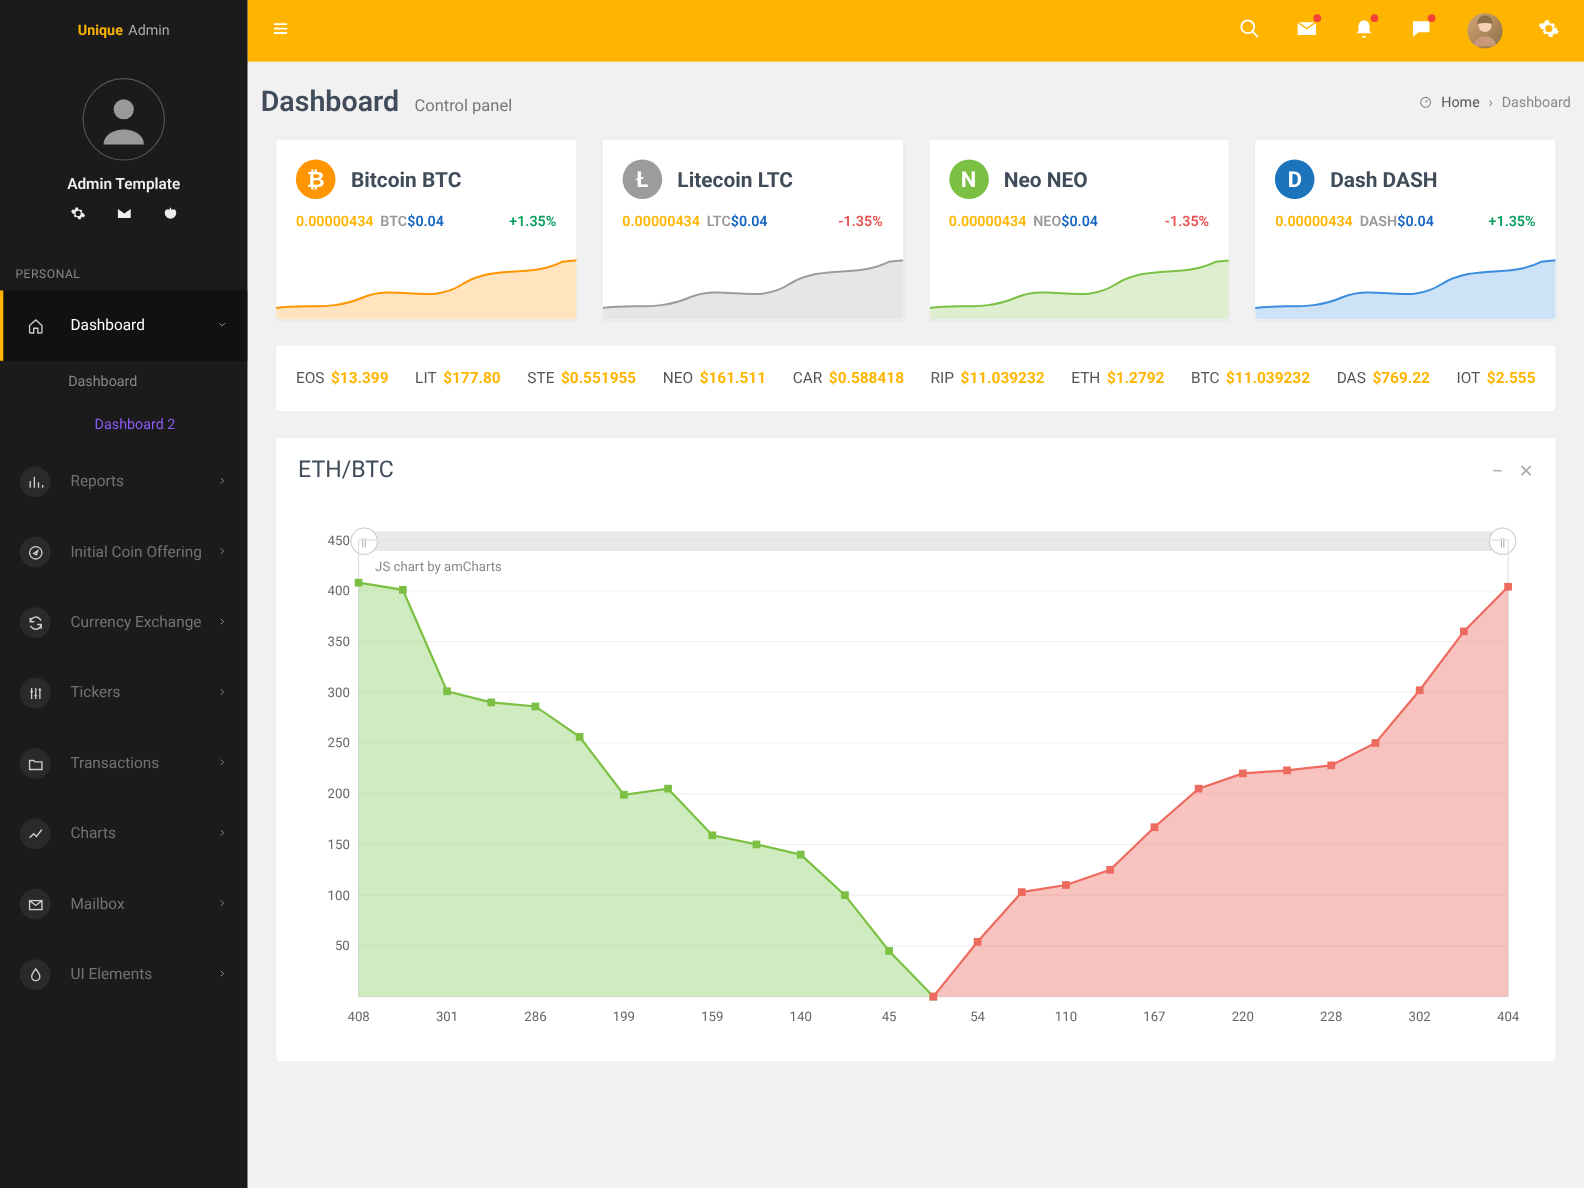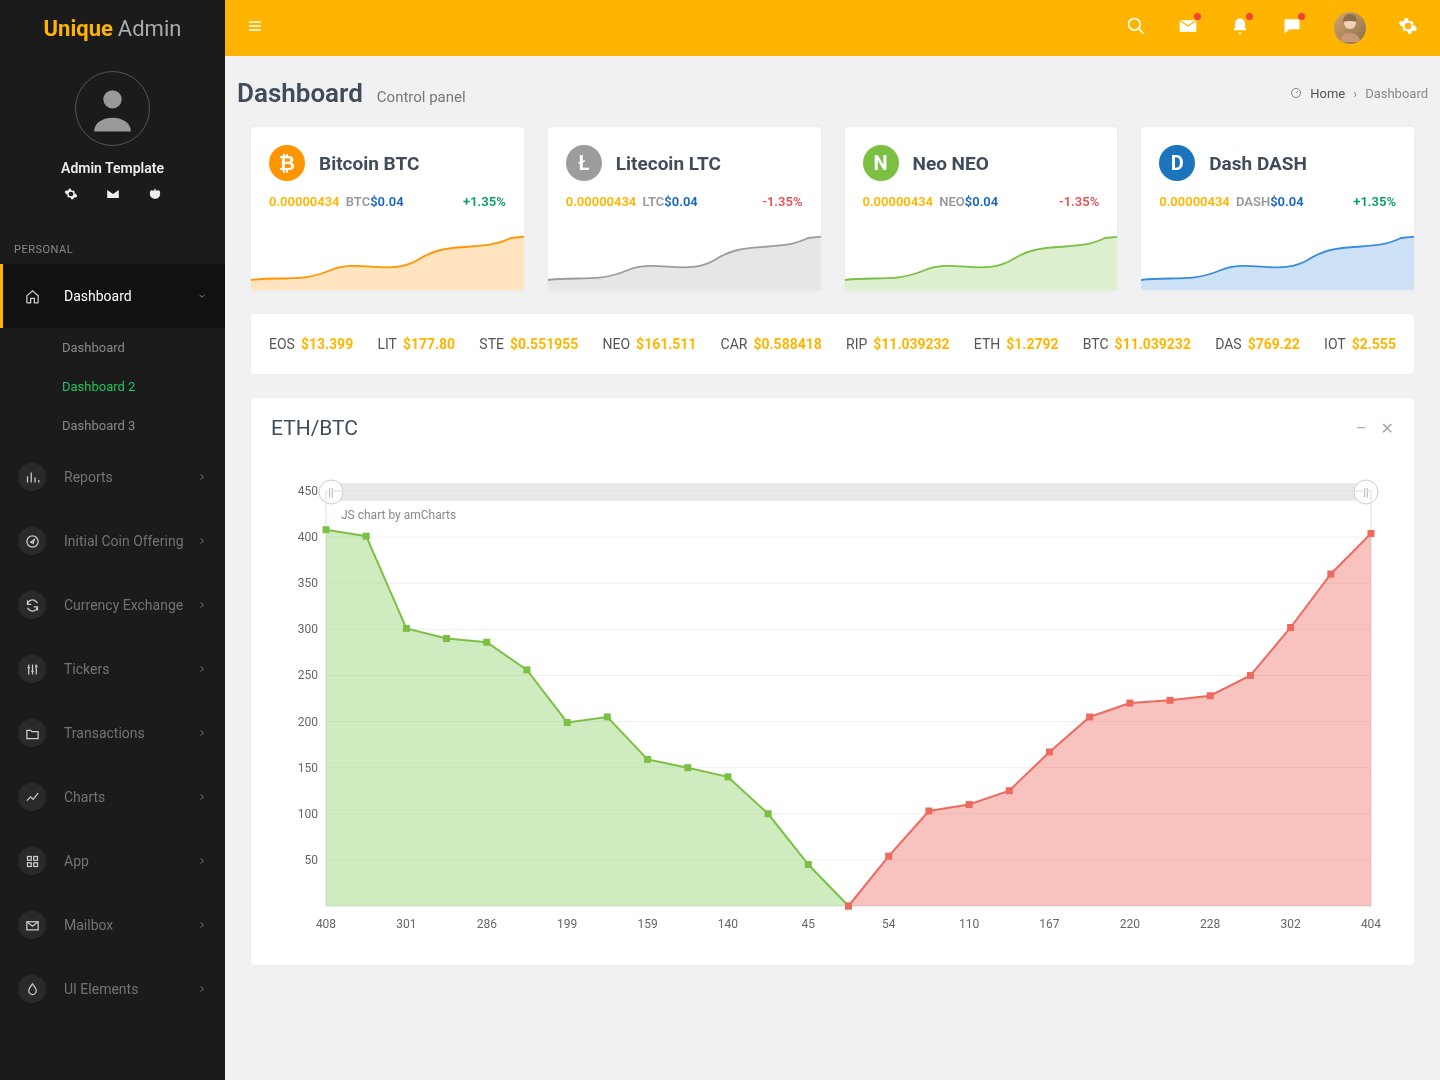--- a/index.html
+++ b/index.html
@@ -1,40 +1,40 @@
 <!DOCTYPE html>
 <html><head>
 <meta charset="utf-8">
 <style>
 * { margin: 0; padding: 0; box-sizing: border-box; }
 body { font-family: -apple-system, BlinkMacSystemFont, "Segoe UI", Roboto, sans-serif; background: #f1f1f1; width: 1440px; height: 1080px; overflow: hidden; position: relative; }
 
 .sidebar { position: absolute; left: 0; top: 0; width: 225px; height: 1080px; background: #1b1b1b; color: #fff; overflow-y: auto; z-index: 100; }
-.sidebar-brand { height: 56px; display: flex; align-items: center; justify-content: center; font-size: 22px; font-weight: 700; }
+.sidebar-brand { height: 56px; display: flex; align-items: center; justify-content: center; font-size: 13px; font-weight: 700; }
 .brand-b { color: #ffb500; }
 .brand-a { color: #aaa; font-weight: 400; margin-left: 5px; }
 .sidebar-profile { display: flex; flex-direction: column; align-items: center; padding: 15px 0 20px; }
 .avatar-ring { width: 75px; height: 75px; border-radius: 50%; border: 1px solid #555; display: flex; align-items: center; justify-content: center; overflow: hidden; }
 .avatar-ring svg { width: 55px; height: 55px; fill: #999; }
 .profile-label { margin-top: 14px; font-size: 14px; font-weight: 600; color: #eee; }
 .profile-icons { margin-top: 10px; display: flex; gap: 28px; }
 .profile-icons span { cursor: pointer; color: #eee; }
 .profile-icons svg { width: 14px; height: 14px; fill: #eee; }
 
 .sidebar-section { padding: 18px 14px 8px; font-size: 11px; color: #888; letter-spacing: 0.5px; }
 
 .menu-item { display: flex; align-items: center; padding: 18px 18px; font-size: 14px; color: #737373; cursor: pointer; position: relative; }
 .menu-item.active { background: #111; color: #fff; border-left: 3px solid #ffb500; padding-left: 15px; }
 .menu-icon-wrap { width: 28px; height: 28px; border-radius: 50%; background: #2a2a2a; display: flex; align-items: center; justify-content: center; margin-right: 18px; flex-shrink: 0; }
 .menu-item.active .menu-icon-wrap { background: transparent; }
 .menu-icon-wrap svg { width: 15px; height: 15px; fill: none; stroke: #ccc; stroke-width: 2; }
 .menu-chevron { position: absolute; right: 18px; }
 .menu-chevron svg { width: 10px; height: 10px; stroke: #999; fill: none; stroke-width: 2; }
 .submenu-item { padding: 12px 18px 12px 62px; font-size: 13px; color: #888; cursor: pointer; }
-.submenu-item.active { color: #22c55e; }
+.submenu-item.active { color: #8b5cf6; margin-left: 24px; }
 
 .topbar { position: absolute; left: 225px; right: 0; top: 0; height: 56px; background: #ffb500; display: flex; align-items: center; padding: 0 22px; justify-content: space-between; z-index: 50; }
 .hamburger svg { width: 16px; height: 16px; stroke: #fff; fill: none; stroke-width: 2.5; }
 .topbar-right { display: flex; align-items: center; gap: 32px; }
 .topbar-icon { position: relative; cursor: pointer; }
 .topbar-icon svg { width: 20px; height: 20px; fill: #fff; }
 .topbar-icon.stroke svg { fill: none; stroke: #fff; stroke-width: 2; }
 .notif-dot { position: absolute; top: -3px; right: -3px; width: 7px; height: 7px; border-radius: 50%; background: #f44336; }
 .user-avatar { width: 32px; height: 32px; border-radius: 50%; background: linear-gradient(135deg,#d4a574,#8b6f47); display: flex; align-items: center; justify-content: center; overflow: hidden; }
 .user-avatar svg { width: 32px; height: 32px; }
@@ -113,21 +113,20 @@
           <path d="M3 11l9-8 9 8v10a1 1 0 01-1 1h-5v-7h-6v7H4a1 1 0 01-1-1z"></path>
         </svg>
       </span>
     <span>Dashboard</span>
     <span class="menu-chevron"><svg viewBox="0 0 24 24">
           <path d="M6 9l6 6 6-6"></path>
         </svg></span>
   </div>
   <div class="submenu-item">Dashboard</div>
   <div class="submenu-item active">Dashboard 2</div>
-  <div class="submenu-item">Dashboard 3</div>
 
   <div class="menu-item">
     <span class="menu-icon-wrap">
         <svg viewBox="0 0 24 24">
           <path d="M4 20V10M10 20V4M16 20v-8M22 20v-4"></path>
         </svg>
       </span>
     <span>Reports</span>
     <span class="menu-chevron"><svg viewBox="0 0 24 24">
           <path d="M9 6l6 6-6 6"></path>
@@ -178,34 +177,20 @@
           <path d="M9 6l6 6-6 6"></path>
         </svg></span>
   </div>
   <div class="menu-item">
     <span class="menu-icon-wrap">
         <svg viewBox="0 0 24 24">
           <path d="M3 17l6-6 4 4 8-10"></path>
         </svg>
       </span>
     <span>Charts</span>
-    <span class="menu-chevron"><svg viewBox="0 0 24 24">
-          <path d="M9 6l6 6-6 6"></path>
-        </svg></span>
-  </div>
-  <div class="menu-item">
-    <span class="menu-icon-wrap">
-        <svg viewBox="0 0 24 24">
-          <rect x="4" y="4" width="6" height="6"></rect>
-          <rect x="14" y="4" width="6" height="6"></rect>
-          <rect x="4" y="14" width="6" height="6"></rect>
-          <rect x="14" y="14" width="6" height="6"></rect>
-        </svg>
-      </span>
-    <span>App</span>
     <span class="menu-chevron"><svg viewBox="0 0 24 24">
           <path d="M9 6l6 6-6 6"></path>
         </svg></span>
   </div>
   <div class="menu-item">
     <span class="menu-icon-wrap">
         <svg viewBox="0 0 24 24">
           <rect x="3" y="6" width="18" height="13"></rect>
           <path d="M3 6l9 7 9-7"></path>
         </svg>

